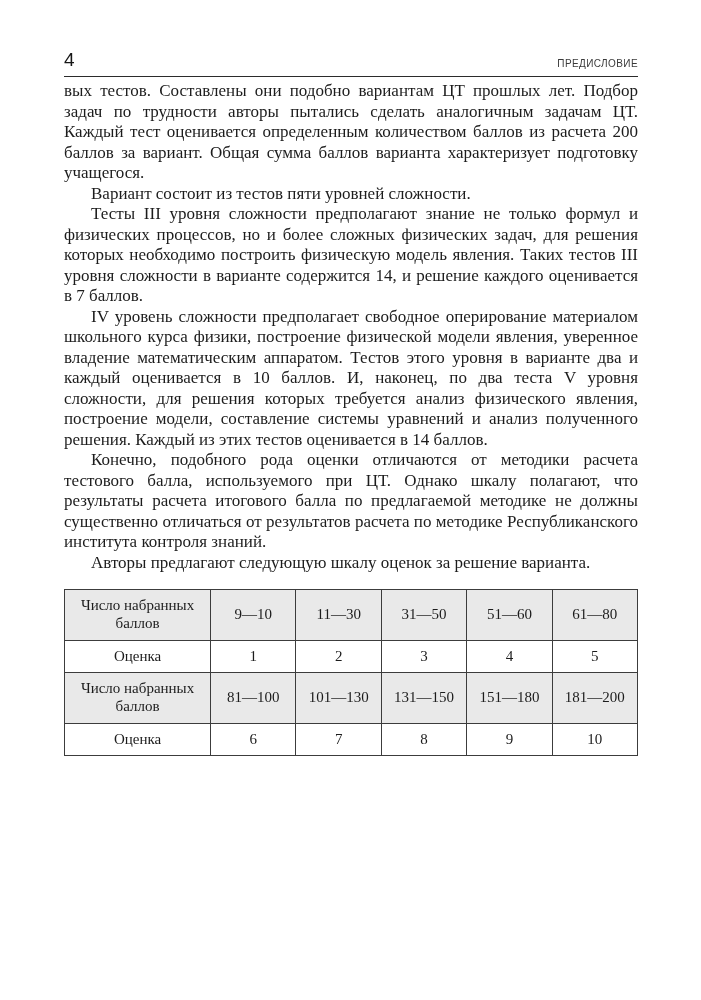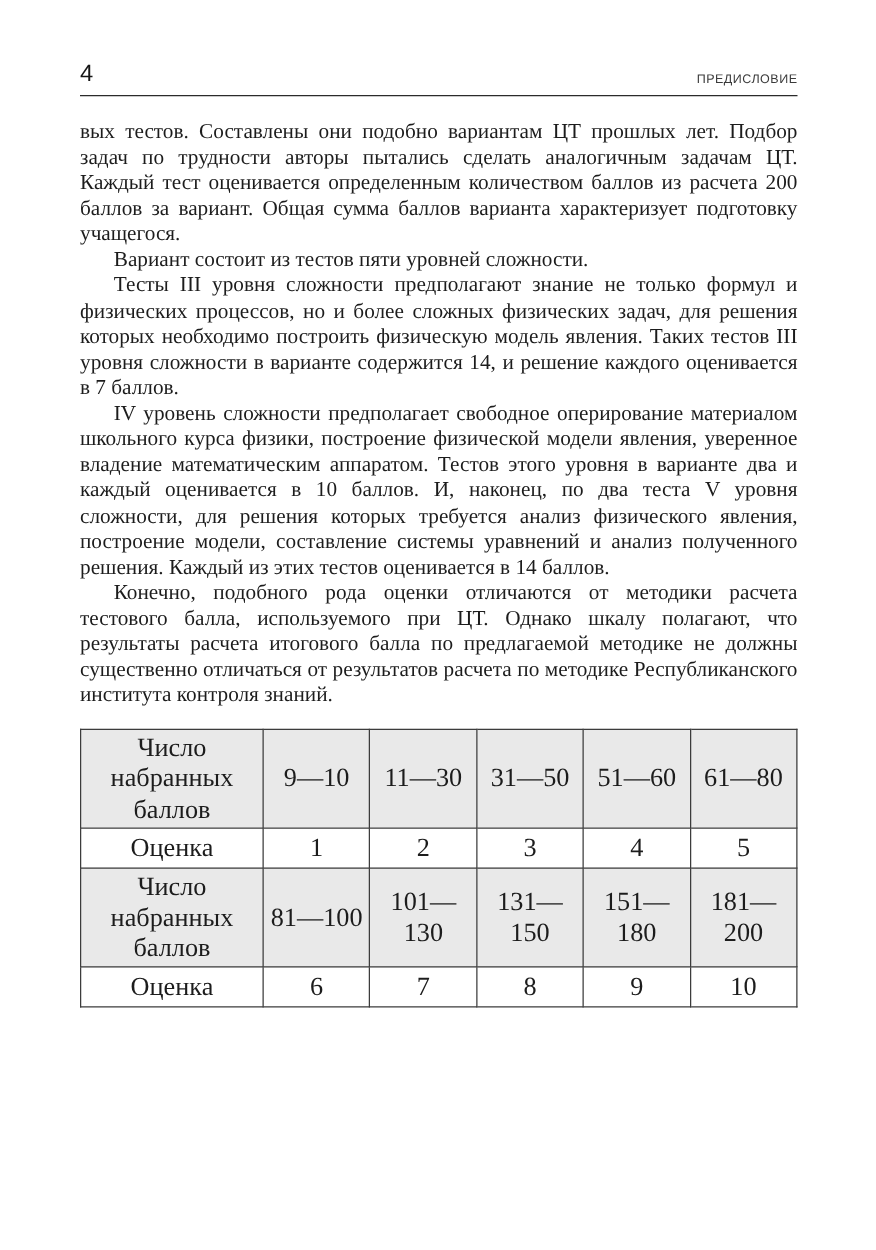--- a/index.html
+++ b/index.html
@@ -34,34 +34,34 @@
     line-height: 1;
     color: #161616;
   }
   .chapter-title {
     font-size: 10px;
     line-height: 1;
     letter-spacing: 0.4px;
     color: var(--header-text, #3a3a3a);
   }
   .body-text {
-    margin-top: 18px;
+    margin-top: 4px;
     font-size: 17px;
     line-height: 20.5px;
     text-align: justify;
     hyphens: auto;
     -webkit-hyphens: auto;
   }
   .para { margin: 0; }
   .para.indent { text-indent: 27px; }
   .score-table {
     width: 100%;
     border-collapse: collapse;
     margin-top: 16px;
-    font-size: 21px;
+    font-size: 15px;
     table-layout: fixed;
   }
   .score-table td {
     border: 1.2px solid var(--border, #3c3c3c);
     text-align: center;
     vertical-align: middle;
     padding: 2px 4px;
     line-height: 1.18;
   }
   .score-table tr.shaded td {
@@ -81,20 +81,21 @@
     <span class="page-number">4</span>
     <span class="chapter-title">ПРЕДИСЛОВИЕ</span>
   </header>
 
   <main class="body-text">
     <p class="para">вых тестов. Составлены они подобно вариантам ЦТ прошлых лет. Подбор задач по трудности авторы пытались сделать аналогичным задачам ЦТ. Каждый тест оценивается определенным количеством баллов из расчета 200 баллов за вариант. Общая сумма баллов варианта характеризует подготовку учащегося.</p>
     <p class="para indent">Вариант состоит из тестов пяти уровней сложности.</p>
     <p class="para indent">Тесты III уровня сложности предполагают знание не только формул и физических процессов, но и более сложных физических задач, для решения которых необходимо построить физическую модель явления. Таких тестов III уровня сложности в варианте содержится 14, и решение каждого оценивается в 7 баллов.</p>
     <p class="para indent">IV уровень сложности предполагает свободное оперирование материалом школьного курса физики, построение физической модели явления, уверенное владение математическим аппаратом. Тестов этого уровня в варианте два и каждый оценивается в 10 баллов. И, наконец, по два теста V уровня сложности, для решения которых требуется анализ физического явления, построение модели, составление системы уравнений и анализ полученного решения. Каждый из этих тестов оценивается в 14 баллов.</p>
     <p class="para indent">Конечно, подобного рода оценки отличаются от методики расчета тестового балла, используемого при ЦТ. Однако шкалу полагают, что результаты расчета итогового балла по предлагаемой методике не должны существенно отличаться от результатов расчета по методике Республиканского института контроля знаний.</p>
+    <p class="para indent">Авторы предлагают следующую шкалу оценок за решение варианта.</p>
   </main>
 
   <table class="score-table">
     <colgroup>
       <col style="width:25.5%">
       <col style="width:14.9%">
       <col style="width:14.9%">
       <col style="width:14.9%">
       <col style="width:14.9%">
       <col style="width:14.9%">

